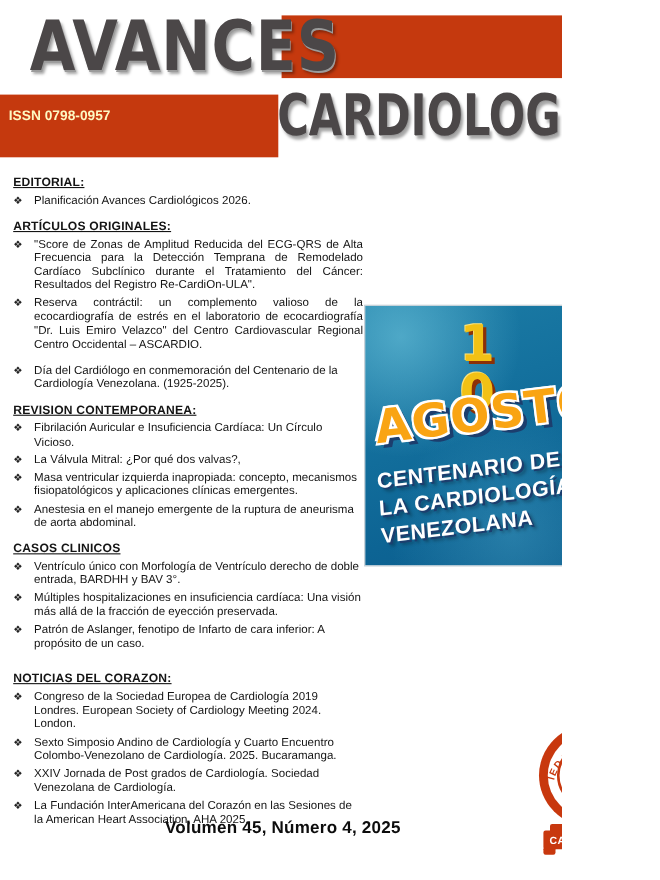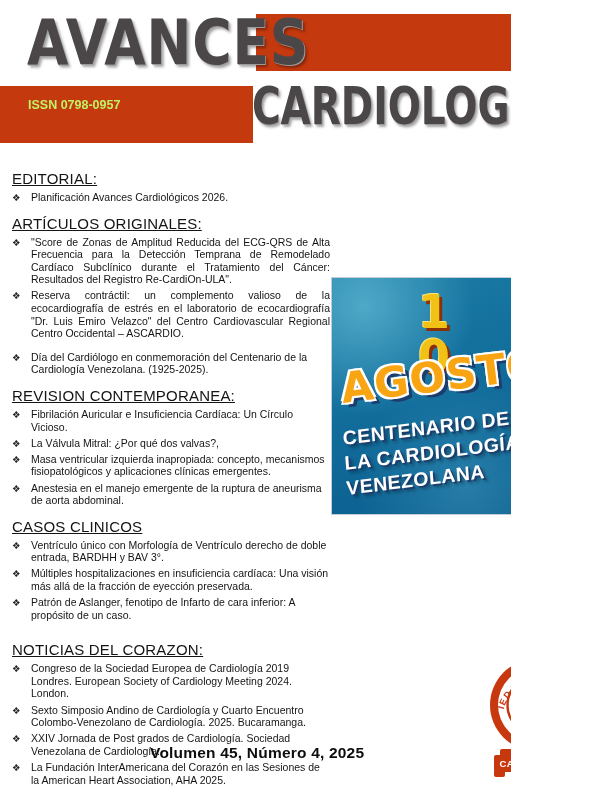--- a/index.html
+++ b/index.html
@@ -7,35 +7,35 @@
   .page{ position:relative; width:511px; height:800px; background:#ffffff;
          font-family:"Liberation Sans", sans-serif; overflow:hidden; }
 
   
   .bar-top{ position:absolute; left:256px; top:14px; width:344px; height:57px; background:var(--red); }
   .title-avances{ position:absolute; left:27px; top:6px; font-family:"DejaVu Sans",sans-serif;
       font-size:63px; font-weight:bold; color:var(--ink); white-space:nowrap;
       transform:scaleX(.85); transform-origin:left top; letter-spacing:1px;
       text-shadow:1px 1px 0 #9b9b9b, 3px 3px 3px rgba(0,0,0,.35); }
   .bar-issn{ position:absolute; left:0; top:86px; width:253px; height:57px; background:var(--red);
-      color:#bef264; font-weight:bold; font-size:12.5px; line-height:1.5; box-sizing:border-box;
-      padding:10px 0 0 28px; }
+      color:#fef9c3; font-weight:bold; font-size:12.5px; line-height:1.5; box-sizing:border-box;
+      padding:10px 0 0 8px; }
   .title-cardio{ position:absolute; left:252px; top:76px; font-family:"DejaVu Sans",sans-serif;
       font-size:52px; font-weight:bold; color:var(--ink); white-space:nowrap;
       transform:scaleX(.75); transform-origin:left top;
       text-shadow:1px 1px 0 #9b9b9b, 3px 3px 3px rgba(0,0,0,.35); }
   .subtitle{ position:absolute; left:258px; top:145px; width:336px; text-align:center;
       color:var(--gray); font-size:13.5px; line-height:1.12; letter-spacing:.8px; white-space:nowrap; }
 
   
   .toc{ position:absolute; left:12px; top:160px; width:318px; font-size:10.5px; color:#141414; }
   .toc-section{ margin-top:11px; }
   .toc-section:first-child{ margin-top:0; }
   .toc-section.gap-lg{ margin-top:20px; }
-  .toc-heading{ font-weight:normal; text-decoration:underline; font-size:15px; margin-bottom:4px; letter-spacing:.2px;margin-top:10px; }
+  .toc-heading{ font-weight:bold; text-decoration:underline; font-size:11px; margin-bottom:4px; letter-spacing:.2px; }
   .toc-item{ display:flex; margin-bottom:3.5px; line-height:1.2; }
   .bullet{ flex:0 0 12px; font-size:9.5px; padding-top:1px; color:#222; }
   .item-text{ flex:1; padding-left:7px; }
   .toc-section.justify .item-text{ text-align:justify; }
 
   
   .poster{ position:absolute; left:331px; top:277px; width:231px; height:236px;
       border:1px solid #c3ced4; overflow:hidden;
       background:
         radial-gradient(circle at 14% 12%, rgba(130,215,235,.50), rgba(130,215,235,0) 38%),

